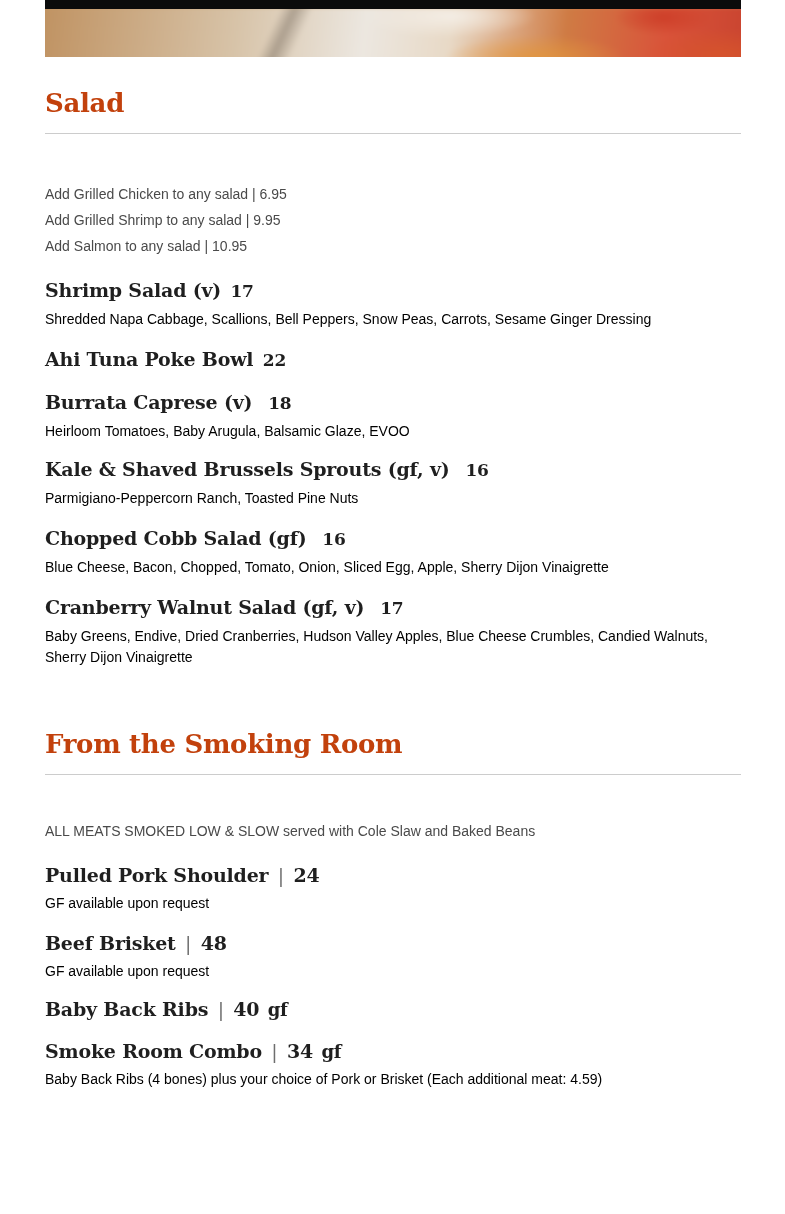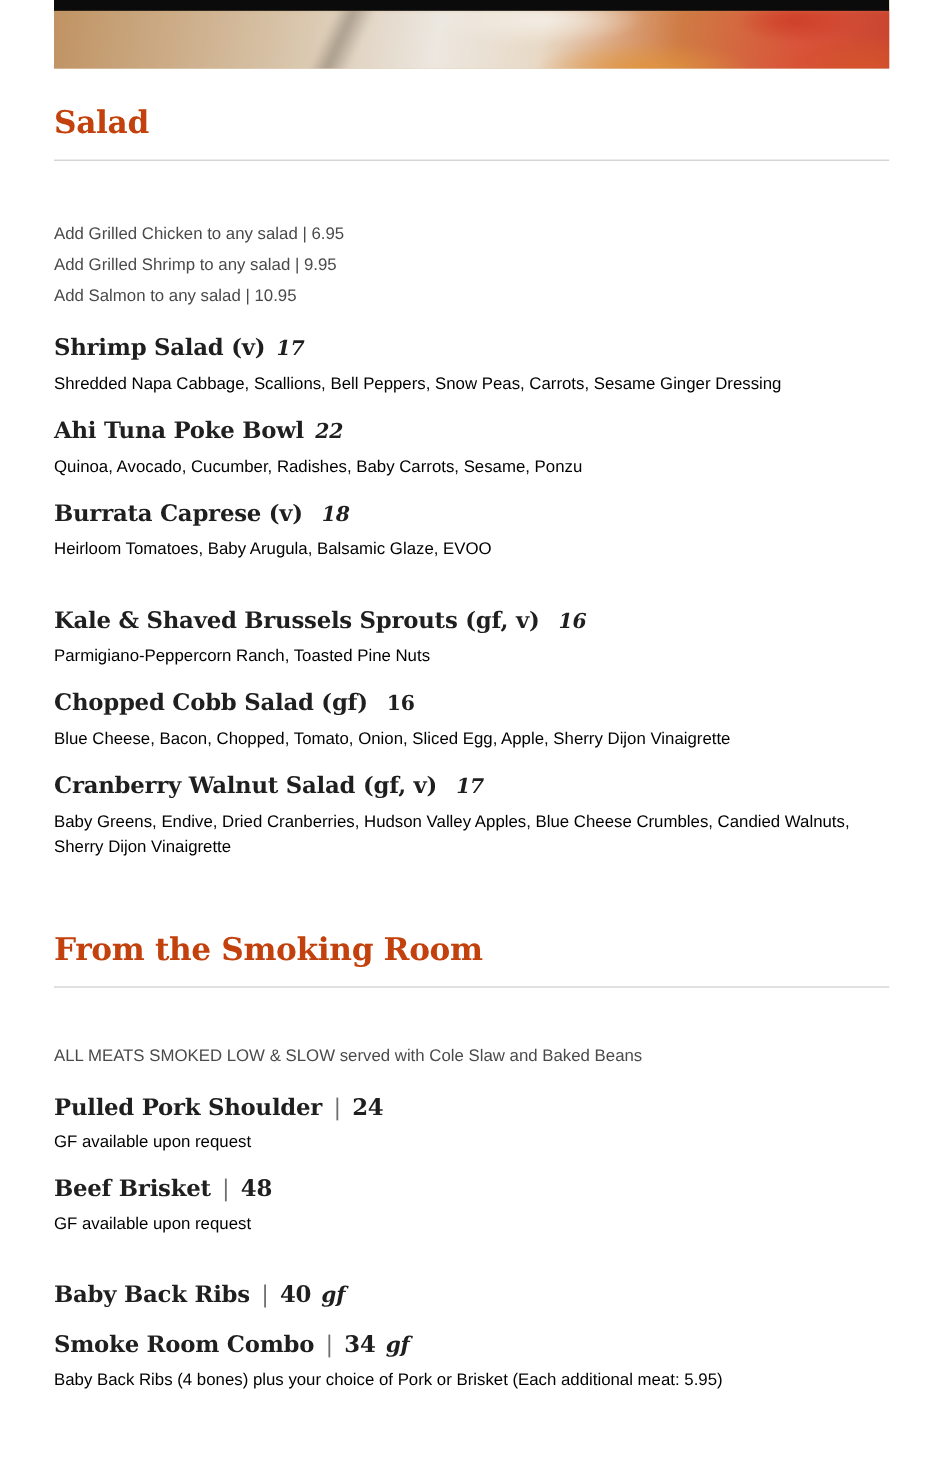--- a/index.html
+++ b/index.html
@@ -36,28 +36,28 @@
   .section-smoking .section-title { margin-top:60px; }
   .divider { border:none; border-top:1px solid #cccccc; margin-top:14px; height:0; }
 
   .note { font-size:14px; line-height:17px; color:#4a4a4a; }
   .note-first { margin-top:52px; }
   .note + .note { margin-top:9px; }
   .section-smoking .note-first { margin-top:48px; }
 
   .item { margin-top:17px; }
   .item-first { margin-top:23px; }
-  .item-gap { margin-top:37px; }
+  .item-gap { margin-top:15px; }
 
   .item-title {
     font-family:"DejaVu Serif", "Liberation Serif", serif;
     font-weight:700; font-size:19px; line-height:25px;
     color:#1f1f1f; letter-spacing:-0.2px;
   }
-  .it { font-style:italic; }
+  .it { }
   .pr-salad { font-size:17px; margin-left:3px; }
   .pipe { font-weight:400; color:#6e6e6e; padding:0 3px; }
   .gf { font-size:18px; margin-left:2px; }
   .desc { font-size:14px; line-height:21px; color:#000000; margin-top:5px; max-width:696px; }
 </style>
 </head>
 <body>
 
 <div class="page">
 
@@ -74,21 +74,20 @@
     <p class="note">Add Grilled Shrimp to any salad | 9.95</p>
     <p class="note">Add Salmon to any salad | 10.95</p>
 
     <div class="item item-first">
       <h3 class="item-title"><span>Shrimp Salad (v)</span> <span class="it pr-salad">17</span></h3>
       <p class="desc">Shredded Napa Cabbage, Scallions, Bell Peppers, Snow Peas, Carrots, Sesame Ginger Dressing</p>
     </div>
 
     <div class="item">
       <h3 class="item-title"><span>Ahi Tuna Poke Bowl</span> <span class="it pr-salad">22</span></h3>
-      <p class="desc">Quinoa, Avocado, Cucumber, Radishes, Baby Carrots, Sesame, Ponzu</p>
     </div>
 
     <div class="item">
       <h3 class="item-title"><span>Burrata Caprese (v)</span>&nbsp; <span class="it pr-salad">18</span></h3>
       <p class="desc">Heirloom Tomatoes, Baby Arugula, Balsamic Glaze, EVOO</p>
     </div>
 
     <div class="item item-gap">
       <h3 class="item-title"><span>Kale &amp; Shaved Brussels Sprouts (gf, v)</span>&nbsp; <span class="it pr-salad">16</span></h3>
       <p class="desc">Parmigiano-Peppercorn Ranch, Toasted Pine Nuts</p>
@@ -120,17 +119,17 @@
       <h3 class="item-title"><span>Beef Brisket</span> <span class="pipe">|</span> <span>48</span></h3>
       <p class="desc">GF available upon request</p>
     </div>
 
     <div class="item item-gap">
       <h3 class="item-title"><span>Baby Back Ribs</span> <span class="pipe">|</span> <span>40</span> <span class="it gf">gf</span></h3>
     </div>
 
     <div class="item">
       <h3 class="item-title"><span>Smoke Room Combo</span> <span class="pipe">|</span> <span>34</span> <span class="it gf">gf</span></h3>
-      <p class="desc">Baby Back Ribs (4 bones) plus your choice of Pork or Brisket (Each additional meat: 5.95)</p>
+      <p class="desc">Baby Back Ribs (4 bones) plus your choice of Pork or Brisket (Each additional meat: 4.59)</p>
     </div>
   </section>
 
 </div>
 
 </body></html>

